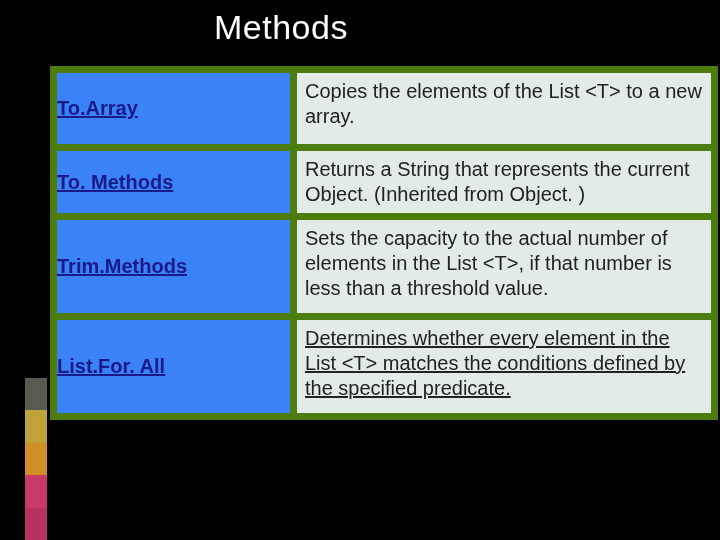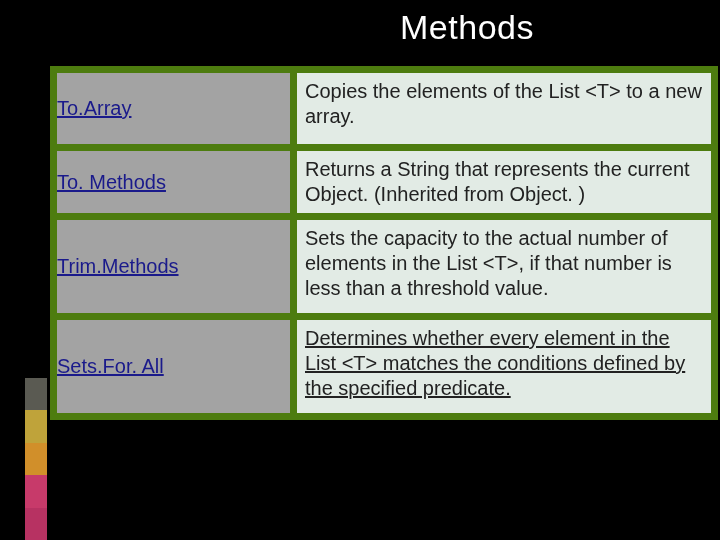--- a/index.html
+++ b/index.html
@@ -6,21 +6,21 @@
   html, body { width: 720px; height: 540px; overflow: hidden; }
   body {
     background: #000;
     font-family: Arial, Helvetica, sans-serif;
     position: relative;
   }
   .title {
     color: #fff;
     font-size: 34px;
     font-weight: 400;
-    text-align: center;
+    text-align: left;
     padding: 8px 0 18px 214px;
     letter-spacing: 0.5px;
   }
   .accent-strip {
     position: absolute;
     left: 25px;
     top: 378px;
     bottom: 0;
     width: 22px;
     display: flex;
@@ -36,23 +36,23 @@
   }
   .table-wrap tr td {
     border: 7px solid #4d7c0f;
     vertical-align: top;
     padding: 6px 8px;
     font-size: 20px;
     line-height: 1.25;
   }
   .table-wrap tr td.name {
     width: 240px;
-    background: #a3a3a3;
+    background: #3b82f6;
     color: #1a1a8b;
-    font-weight: 400;
+    font-weight: 700;
     text-decoration: underline;
     vertical-align: middle;
     padding-left: 0;
   }
   .table-wrap tr td.desc {
     background: #e3eced;
     background: #e2ebe5;
     color: #222;
   }
   .row-0 td { height: 78px; }
@@ -81,17 +81,17 @@
   </tr>
   <tr class="row-1">
     <td class="name">To. Methods</td>
     <td class="desc">Returns a String that represents the current Object. (Inherited from Object. )</td>
   </tr>
   <tr class="row-2">
     <td class="name">Trim.Methods</td>
     <td class="desc">Sets the capacity to the actual number of elements in the List &lt;T&gt;, if that number is less than a threshold value.</td>
   </tr>
   <tr class="row-3">
-    <td class="name">Sets.For. All</td>
+    <td class="name">List.For. All</td>
     <td class="desc">Determines whether every element in the List &lt;T&gt; matches the conditions defined by the specified predicate.</td>
   </tr>
 </tbody>
   </table>
 
 </body></html>

